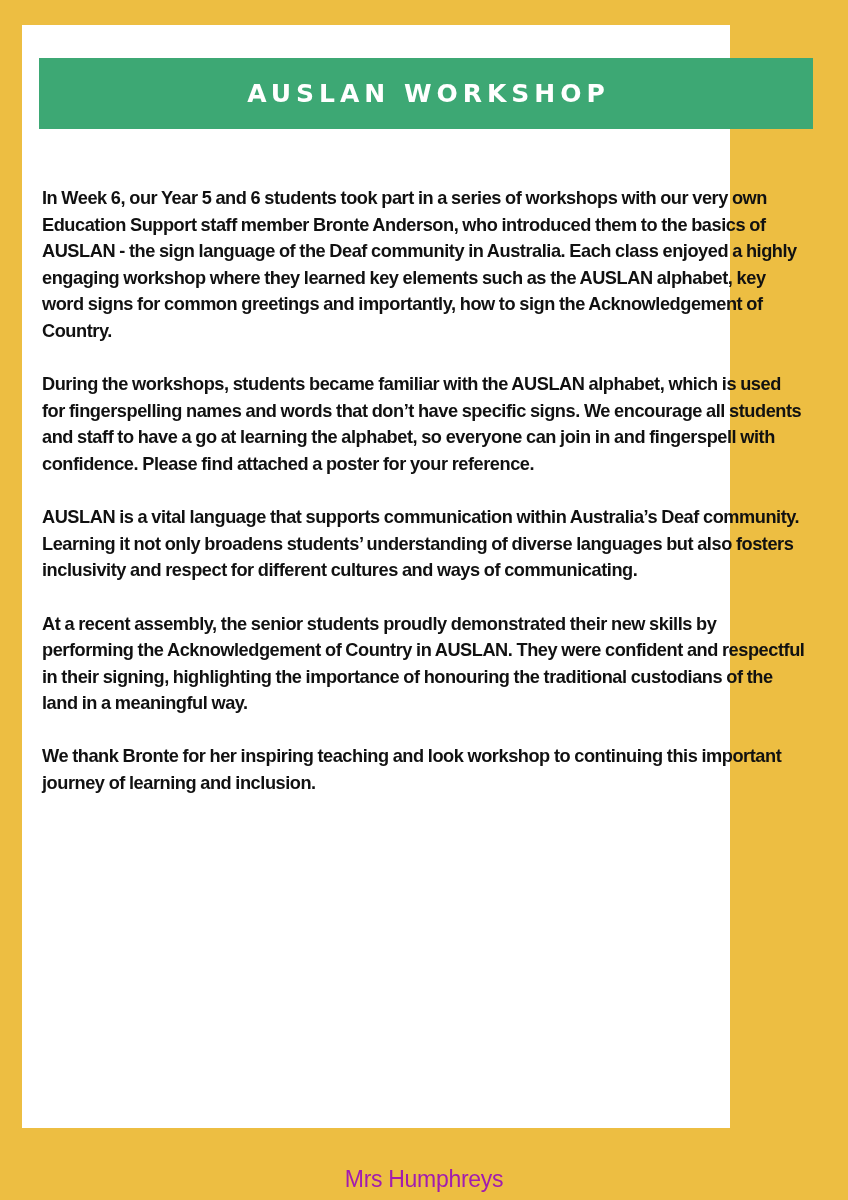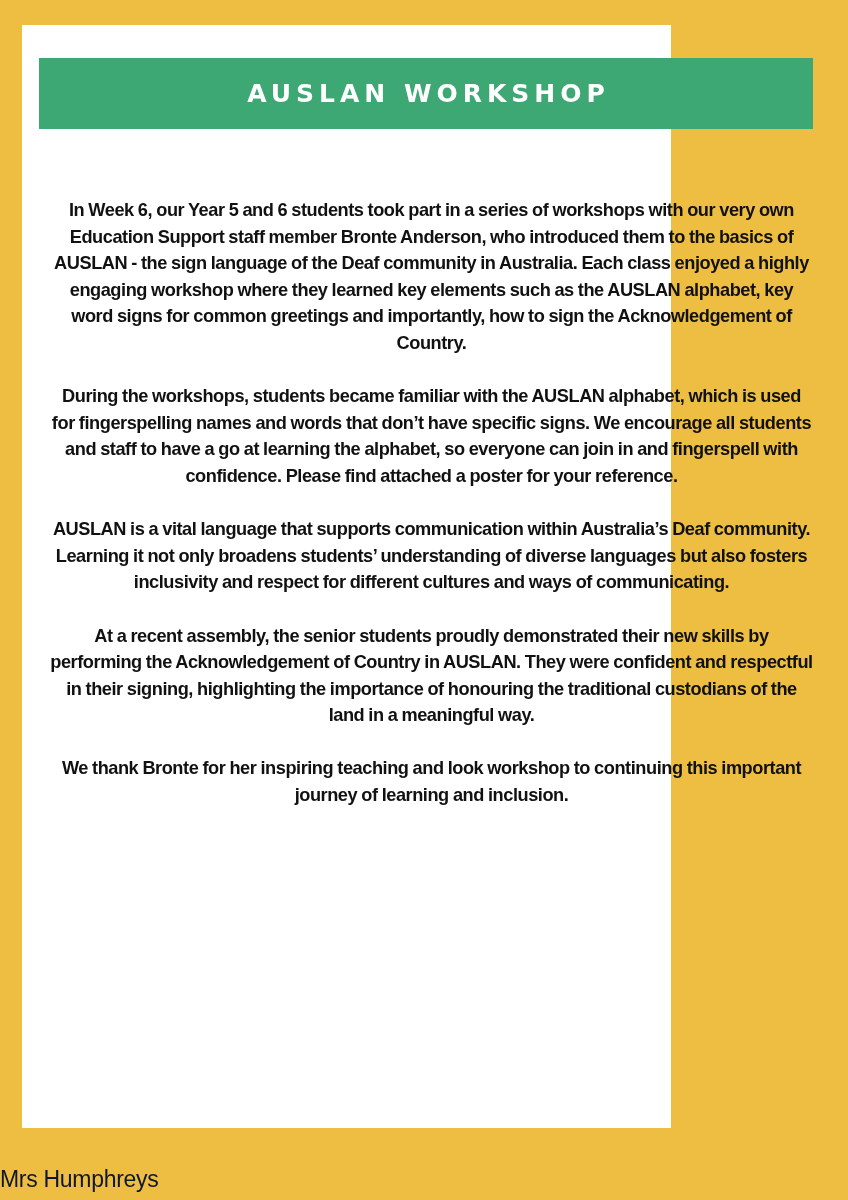--- a/index.html
+++ b/index.html
@@ -6,61 +6,59 @@
     body {
       width: 848px; height: 1200px;
       background: #EDBE42;
       position: relative;
       overflow: hidden;
       font-family: "Liberation Sans", sans-serif;
     }
     .page {
       position: absolute;
       left: 22px; top: 25px;
-      width: 649px; height: 1103px;
+      width: 708px; height: 1103px;
       background: #FFFFFF;
     }
     .banner {
       position: absolute;
       left: 17px; top: 33px;
       width: 774px; height: 71px;
       background: #3DA874;
       display: flex; align-items: center; justify-content: center;
     }
     .banner-title {
       color: #FFFFFF;
       font-family: "DejaVu Sans", sans-serif;
       font-weight: bold;
       font-size: 25px;
       letter-spacing: 5px;
       padding-left: 5px;
     }
     .body-text {
       position: absolute;
-      left: 20px; top: 172px;
+      left: 20px; top: 160px;
       width: 763px;
-      text-align: center;
       color: #111111;
-      margin-left: 8px;
     }
     .para {
       margin: 0 0 26.6px 0;
       font-weight: bold;
       font-size: 18.2px;
       line-height: 26.6px;
       letter-spacing: -0.45px;
       word-spacing: -0.5px;
     }
     .author {
       position: absolute;
       left: 0; top: 1166px;
       width: 848px;
-      text-align: left;
+      text-align: center;
       font-size: 23px;
-      color: #0f172a;
+      color: #a21caf;
       letter-spacing: -0.3px;
     }
   </style>
 </head>
 <body>
 
 <div class="page">
   <div class="banner">
     <div class="banner-title">AUSLAN WORKSHOP</div>
   </div>

